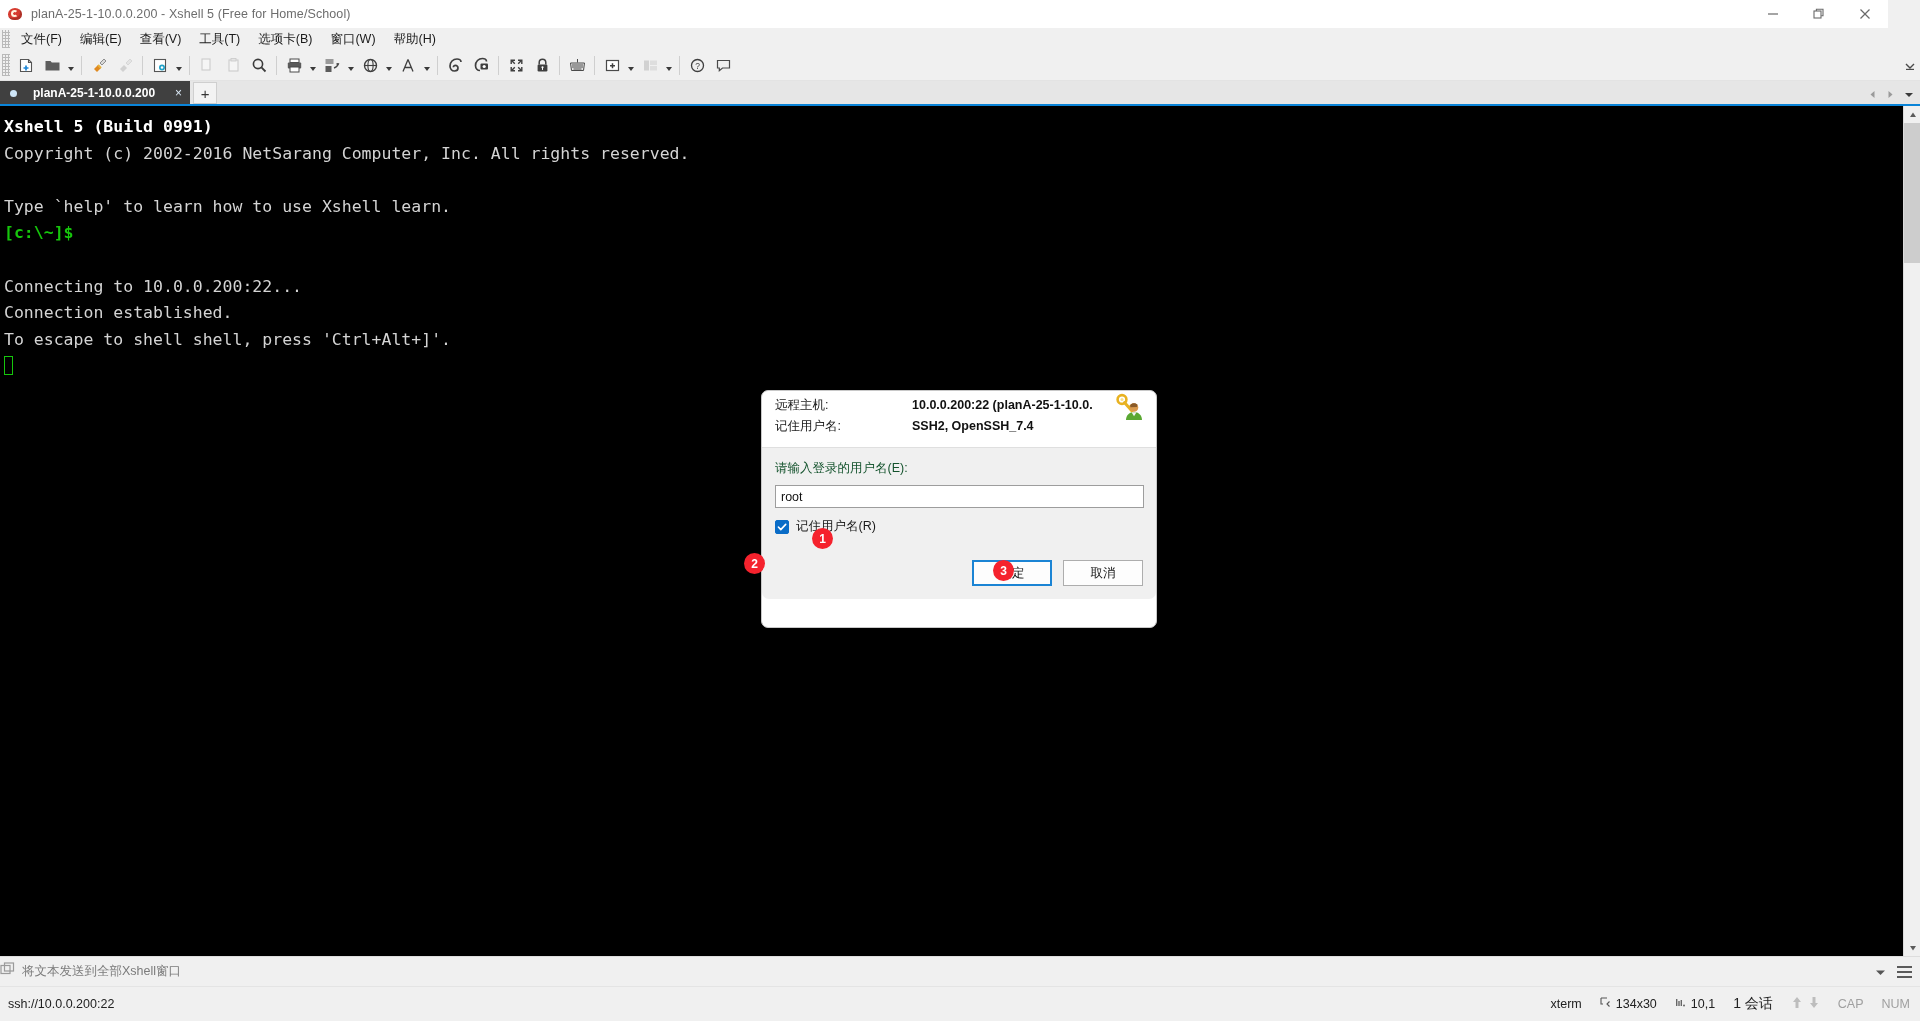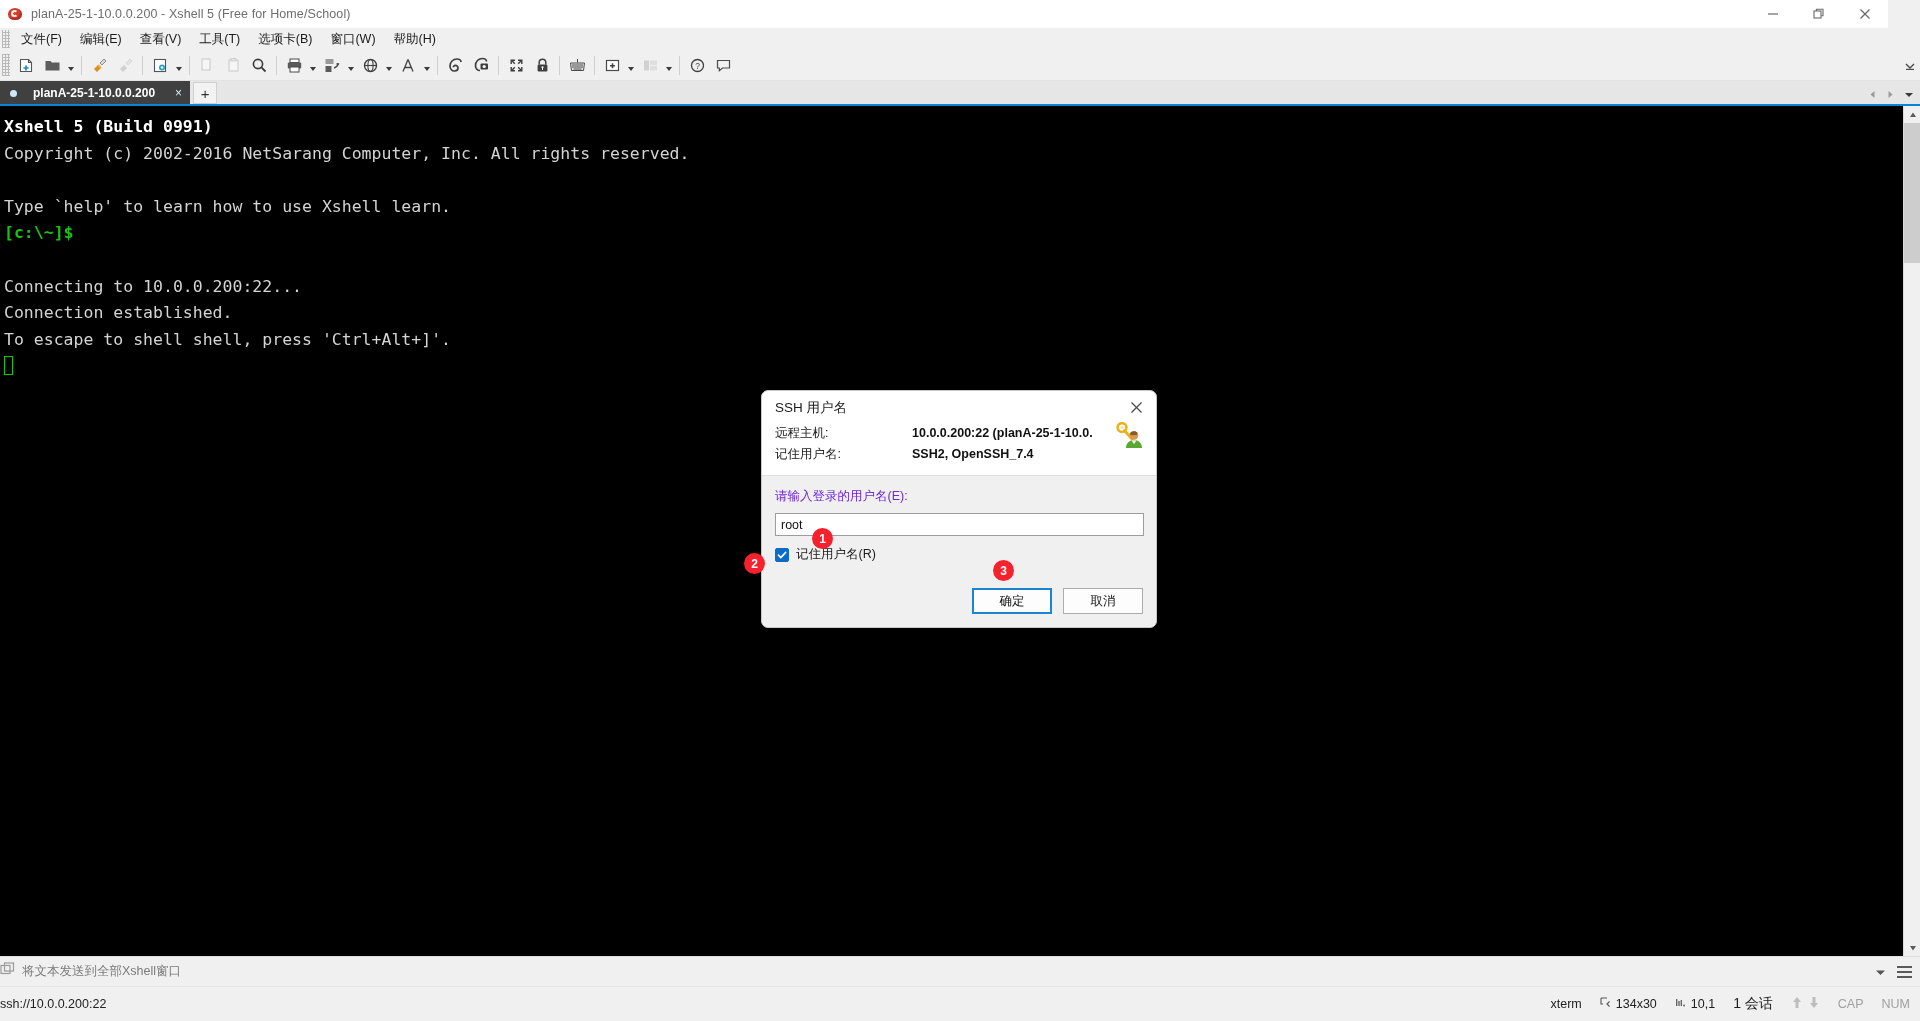--- a/index.html
+++ b/index.html
@@ -159,21 +159,21 @@
     position: absolute; right: 8px; top: 0; height: 30px;
     display: flex; flex-direction: column; justify-content: center; gap: 3px;
   }
   .sendbar-menu i { display: block; width: 15px; height: 2px; background: #5a5a5a; }
 
   .statusbar {
     position: absolute; left: 0; top: 986px; width: 1920px; height: 35px;
     background: #f0f0f0; display: flex; align-items: center;
     font-size: 12.5px; color: #222; border-top: 1px solid #e4e4e4;
   }
-  .sb-left { }
+  .sb-left { padding-left: 8px; }
   .sb-right {
     position: absolute; right: 10px; display: flex; align-items: center; gap: 18px;
   }
   .sb-cell { display: flex; align-items: center; gap: 5px; white-space: nowrap; }
   .sb-dim { color: #a0a0a0; }
   .sb-session { font-size: 14px; }
 
   
   .dlg-shadow {
     position: absolute; left: 761px; top: 390px; width: 396px; height: 238px;
@@ -190,21 +190,21 @@
   }
   .dlg-info { position: relative; padding: 4px 0 10px 13px; }
   .dlg-row { display: flex; font-size: 12.5px; line-height: 21px; gap: 44px; }
   .dlg-row .k { width: 93px; color: #1b1b1b; }
   .dlg-row .v { font-weight: bold; color: #111; }
   .key-icon { position: absolute; right: 13px; top: 0px; width: 30px; height: 30px; }
   .dlg-body {
     background: #f0f0f0; border-top: 1px solid #dfdfdf; border-radius: 0 0 7px 7px;
     padding: 12px 13px 13px 13px; height: 152px; position: relative;
   }
-  .dlg-prompt { font-size: 12.5px; color: #6d28d9; margin-bottom: 8px; }
+  .dlg-prompt { font-size: 12.5px; color: #14532d; margin-bottom: 8px; }
   .dlg-input {
     width: 369px; height: 23px; background: #ffffff; border: 1px solid #9d9d9d;
     font-family: "Liberation Sans", sans-serif; font-size: 12.5px; color: #111;
     padding: 0 5px; display: block;
   }
   .dlg-check { display: flex; align-items: center; gap: 7px; margin-top: 10px; }
   .chk {
     width: 14px; height: 14px; background: #0a6cc7; border: 1px solid #0a6cc7;
     border-radius: 2px; display: flex; align-items: center; justify-content: center; flex: none;
   }
@@ -569,29 +569,20 @@
               <path d="M6 12l4-5H7.5V1h-3v6H2z" fill="#bdbdbd"></path>
             </svg>
         </span>
       </span>
       <span class="sb-cell sb-dim">CAP</span>
       <span class="sb-cell sb-dim">NUM</span>
     </div>
   </div>
 
   <div class="dlg-shadow">
-    <div class="dlg-titlerow">
-      <span class="dlg-title">SSH 用户名</span>
-      <span class="dlg-close">
-        <svg width="13" height="13" viewBox="0 0 13 13">
-          <line x1="1.5" y1="1.5" x2="11.5" y2="11.5" stroke="currentColor" stroke-width="1.2"></line>
-          <line x1="11.5" y1="1.5" x2="1.5" y2="11.5" stroke="currentColor" stroke-width="1.2"></line>
-        </svg>
-      </span>
-    </div>
 
     <div class="dlg-info">
       <div class="dlg-row">
         <span class="k">远程主机:</span>
         <span class="v">10.0.0.200:22 (planA-25-1-10.0.</span>
       </div>
       <div class="dlg-row">
         <span class="k">记住用户名:</span>
         <span class="v">SSH2, OpenSSH_7.4</span>
       </div>

